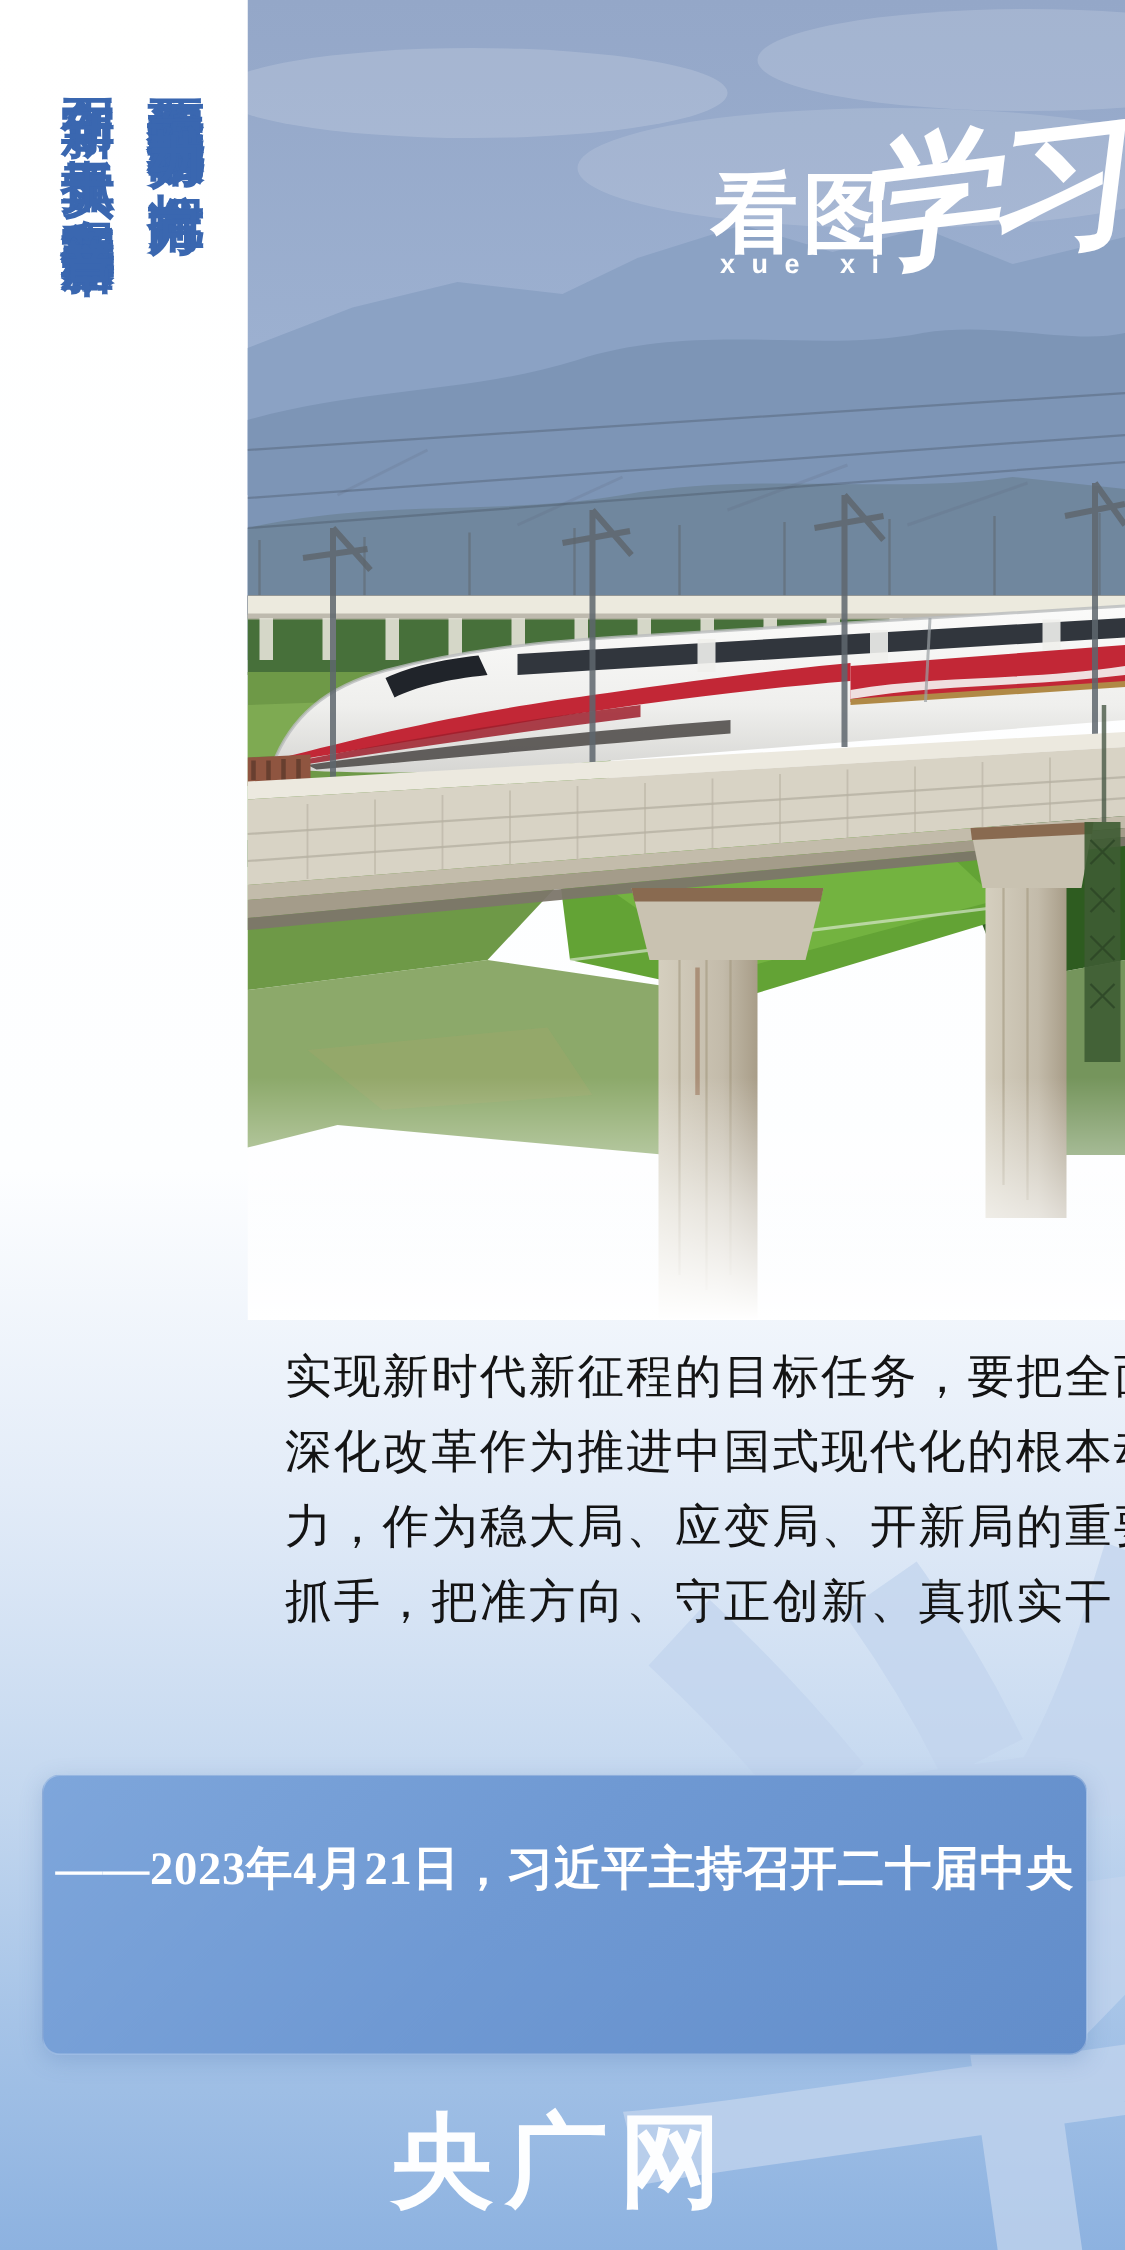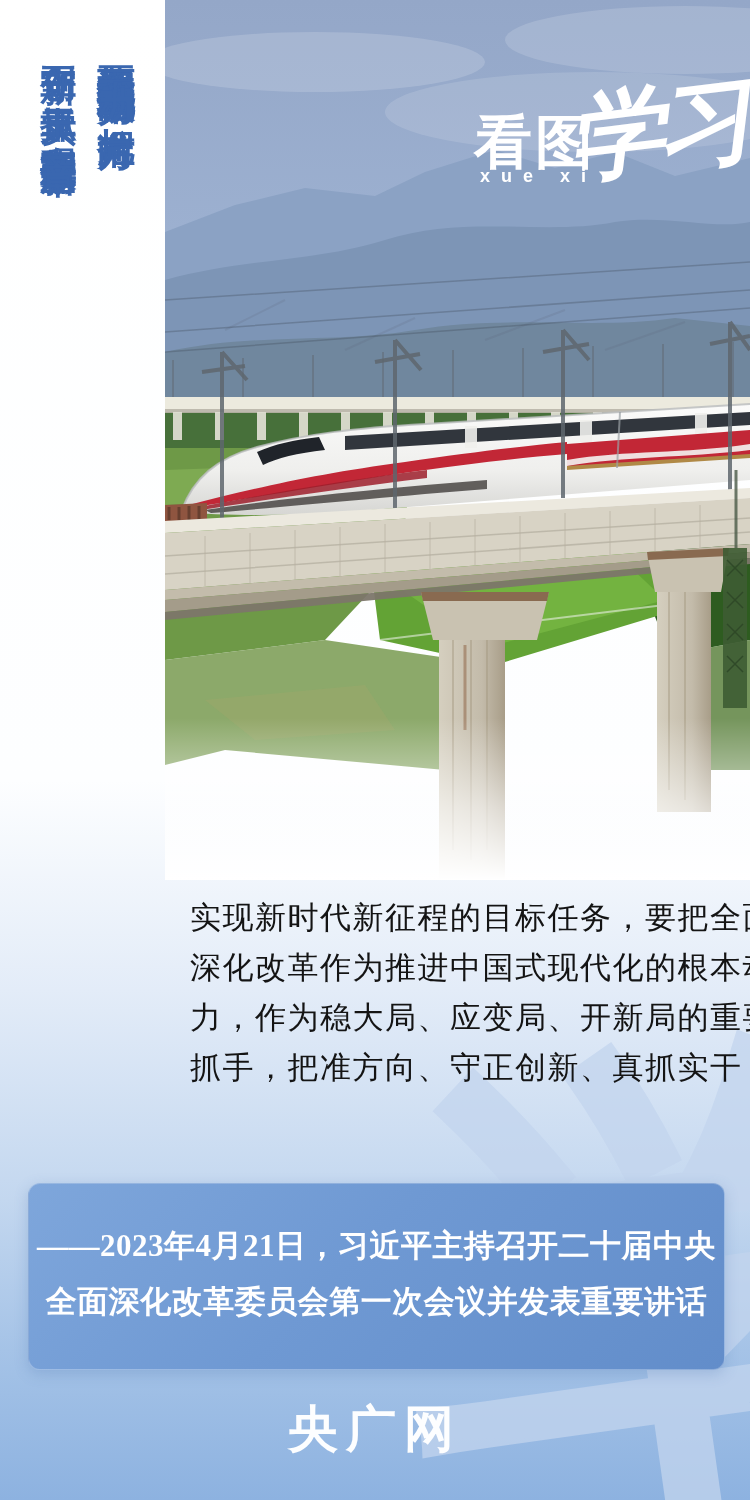--- a/index.html
+++ b/index.html
@@ -40,21 +40,21 @@
     background:linear-gradient(135deg,#7ea6db 0%,#6f99d3 45%,#618cc9 100%);
     background:linear-gradient(135deg,#7ea6db 0%,#6f99d3 45%,#628dca 100%);
     border:1px solid rgba(255,255,255,.25);
     box-shadow:0 4px 14px rgba(70,110,170,.25);
     color:#ffffff;text-align:center;box-sizing:border-box;padding-top:34px;
   }
   .quote .qline{font-size:31px;line-height:56px;font-weight:700;letter-spacing:.5px;white-space:nowrap;}
   
   .footer{
     position:absolute;left:0;right:0;top:1396px;text-align:center;color:#fdfeff;
-    font-size:50px;font-weight:800;letter-spacing:8px;
+    font-size:68px;font-weight:800;letter-spacing:8px;
     font-family:Liberation Serif, serif;
   }
 </style>
 </head>
 <body>
 
 <div class="poster">
 
   <div class="watermark">学</div>
 
@@ -199,18 +199,17 @@
 
   <div class="para">
     <div class="pline">实现新时代新征程的目标任务，要把全面</div>
     <div class="pline">深化改革作为推进中国式现代化的根本动</div>
     <div class="pline">力，作为稳大局、应变局、开新局的重要</div>
     <div class="pline">抓手，把准方向、守正创新、真抓实干，</div>
   </div>
 
   <div class="quote">
     <div class="qline">——2023年4月21日，习近平主持召开二十届中央</div>
-    <div class="qline">全面深化改革委员会第一次会议并发表重要讲话</div>
   </div>
 
   <div class="footer">央广网</div>
 
 </div>
 
 </body></html>

